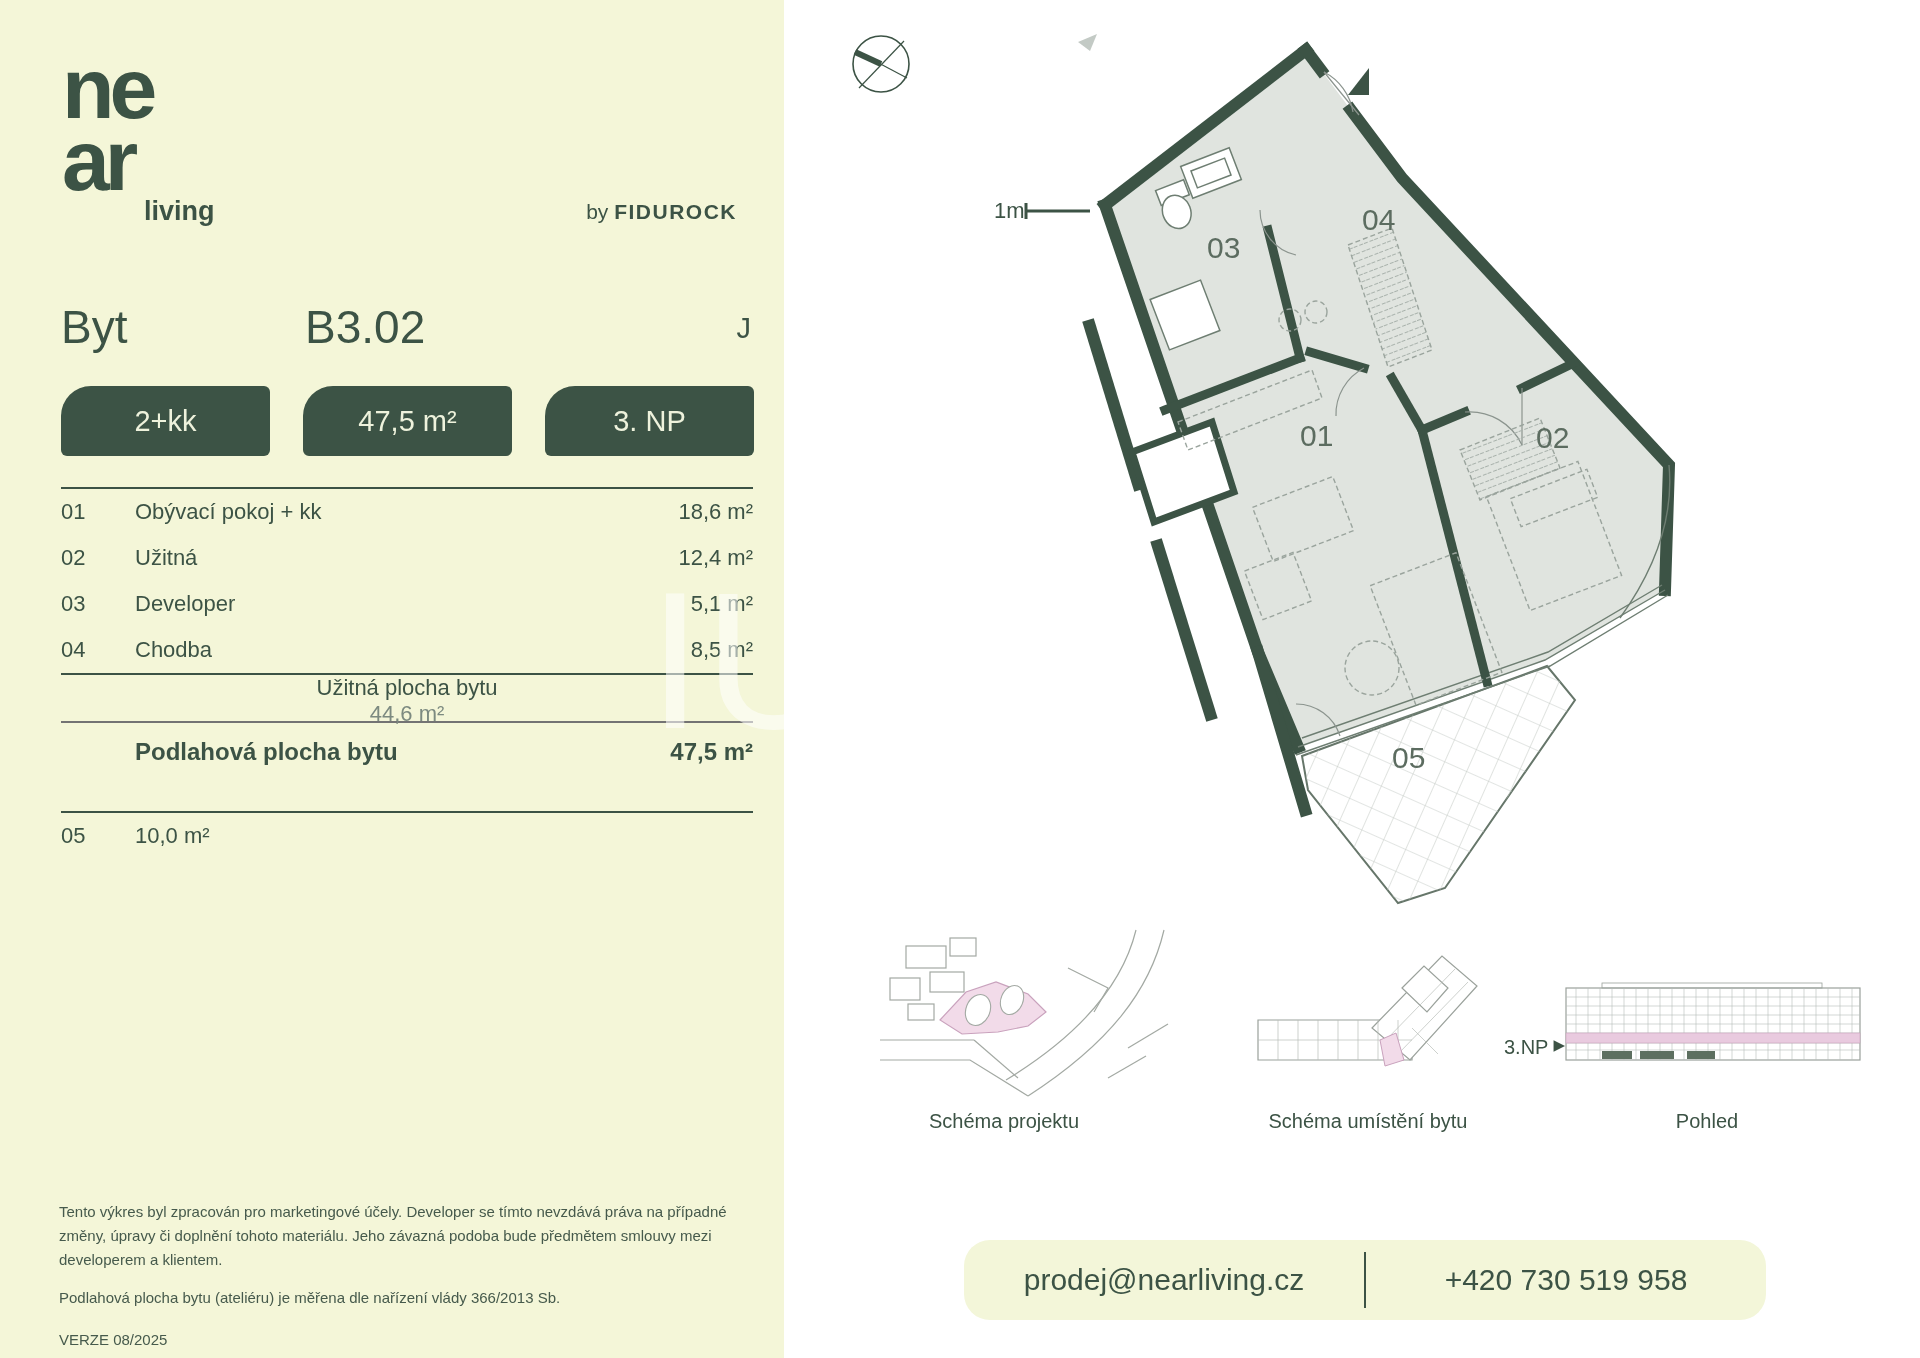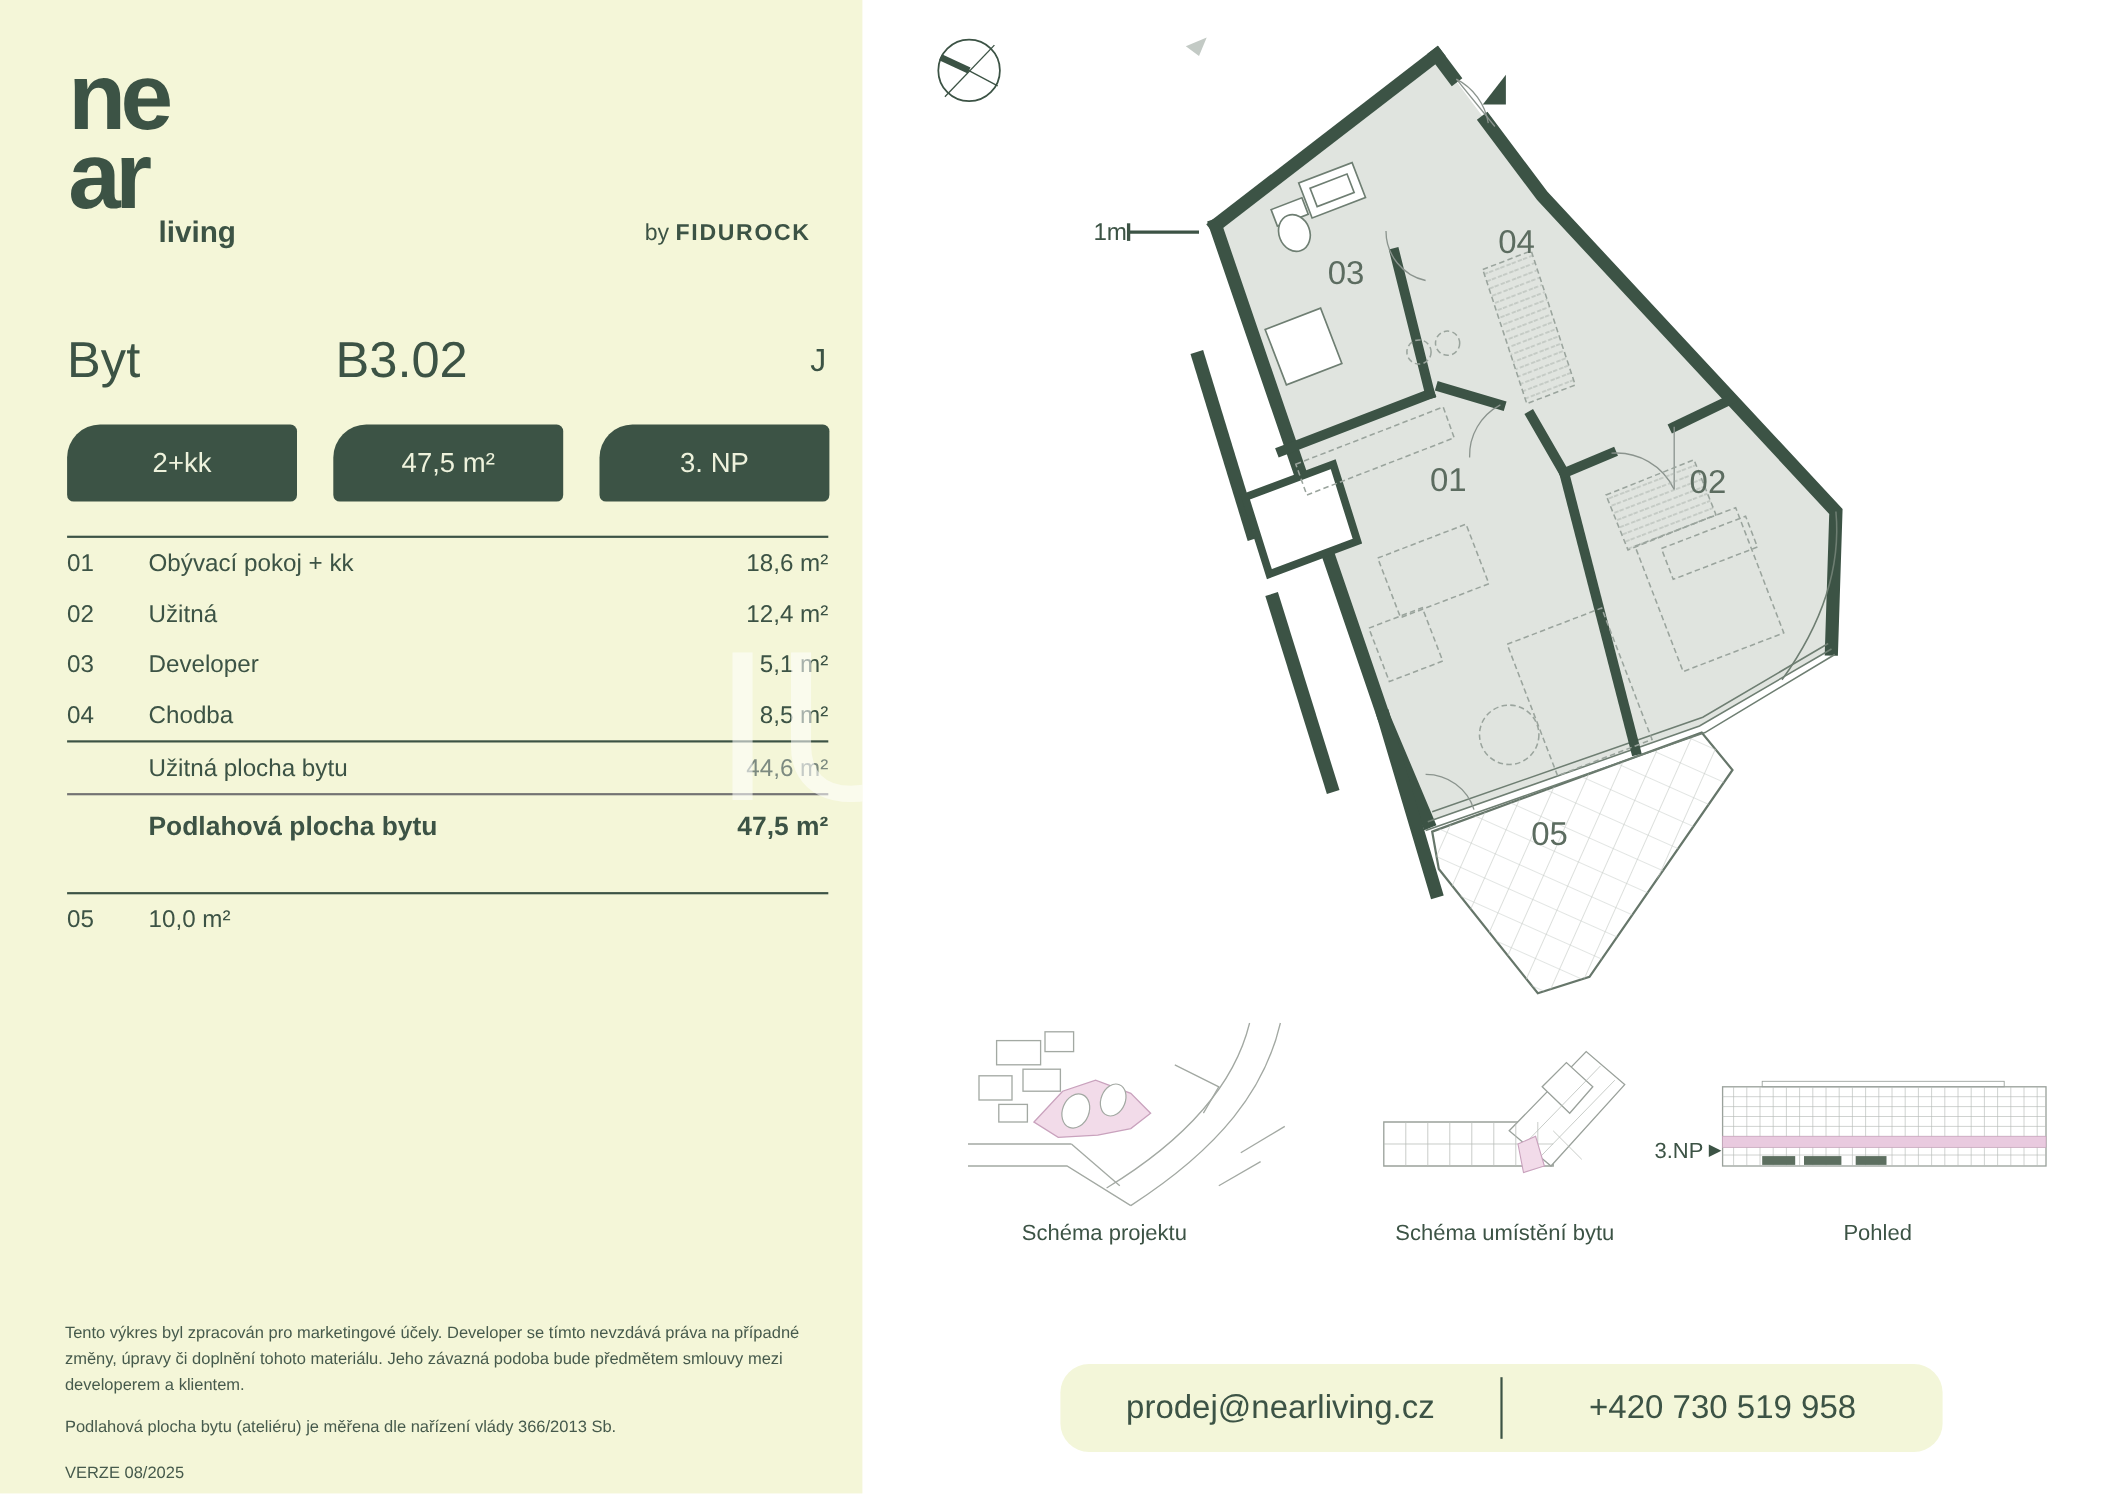--- a/index.html
+++ b/index.html
@@ -12,28 +12,28 @@
   .logo .row{display:block;}
   .logo-living{position:absolute;left:144px;top:196px;font-size:27px;font-weight:600;letter-spacing:0;}
   .byline{position:absolute;right:47px;top:200px;font-size:21px;color:#3c5345;}
   .byline b{letter-spacing:1.5px;font-weight:700;}
   .title-row{position:absolute;left:61px;top:300px;width:692px;height:56px;}
   .title-byt{position:absolute;left:0;top:0;font-size:46px;}
   .title-num{position:absolute;left:244px;top:0;font-size:46px;}
   .title-letter{position:absolute;right:2px;top:12px;font-size:29px;}
   .badges{position:absolute;left:61px;top:386px;display:flex;gap:33px;}
   .badge{width:209px;height:70px;background:#3c5345;color:#eef2dc;display:flex;align-items:center;
-         justify-content:center;font-size:25px;border-radius:30px 6px 6px 6px;}
+         justify-content:center;font-size:29px;border-radius:30px 6px 6px 6px;}
   
   .roomtable{position:absolute;left:61px;top:487px;width:692px;border-top:2px solid #3c5345;}
   .trow{display:flex;align-items:center;height:46px;font-size:22px;}
   .trow .num{width:74px;}
   .trow .nm{flex:1;}
   .trow .val{text-align:right;}
-  .sub-sep{border-top:2px solid #3c5345;}
+  .sub-sep{border-top:2px solid #3c5345;flex-direction:column;}
   .total-sep{border-top:2px solid #737373;}
   .trow.total{height:58px;font-weight:700;font-size:24px;}
   .muted{color:#7c8a80;}
   .balkon-block{position:absolute;left:61px;top:811px;width:692px;border-top:2px solid #3c5345;}
   .balkon-block .trow{height:46px;}
   .watermark{position:absolute;left:648px;top:548px;font-size:195px;font-weight:400;
              color:rgba(255,255,255,.55);letter-spacing:2px;pointer-events:none;}
   .left-footer{position:absolute;left:59px;top:1200px;width:700px;font-size:15px;line-height:1.6;color:#465a4c;}
   .left-footer p{margin:0 0 14px 0;}
   .left-footer .version{margin-top:18px;}

